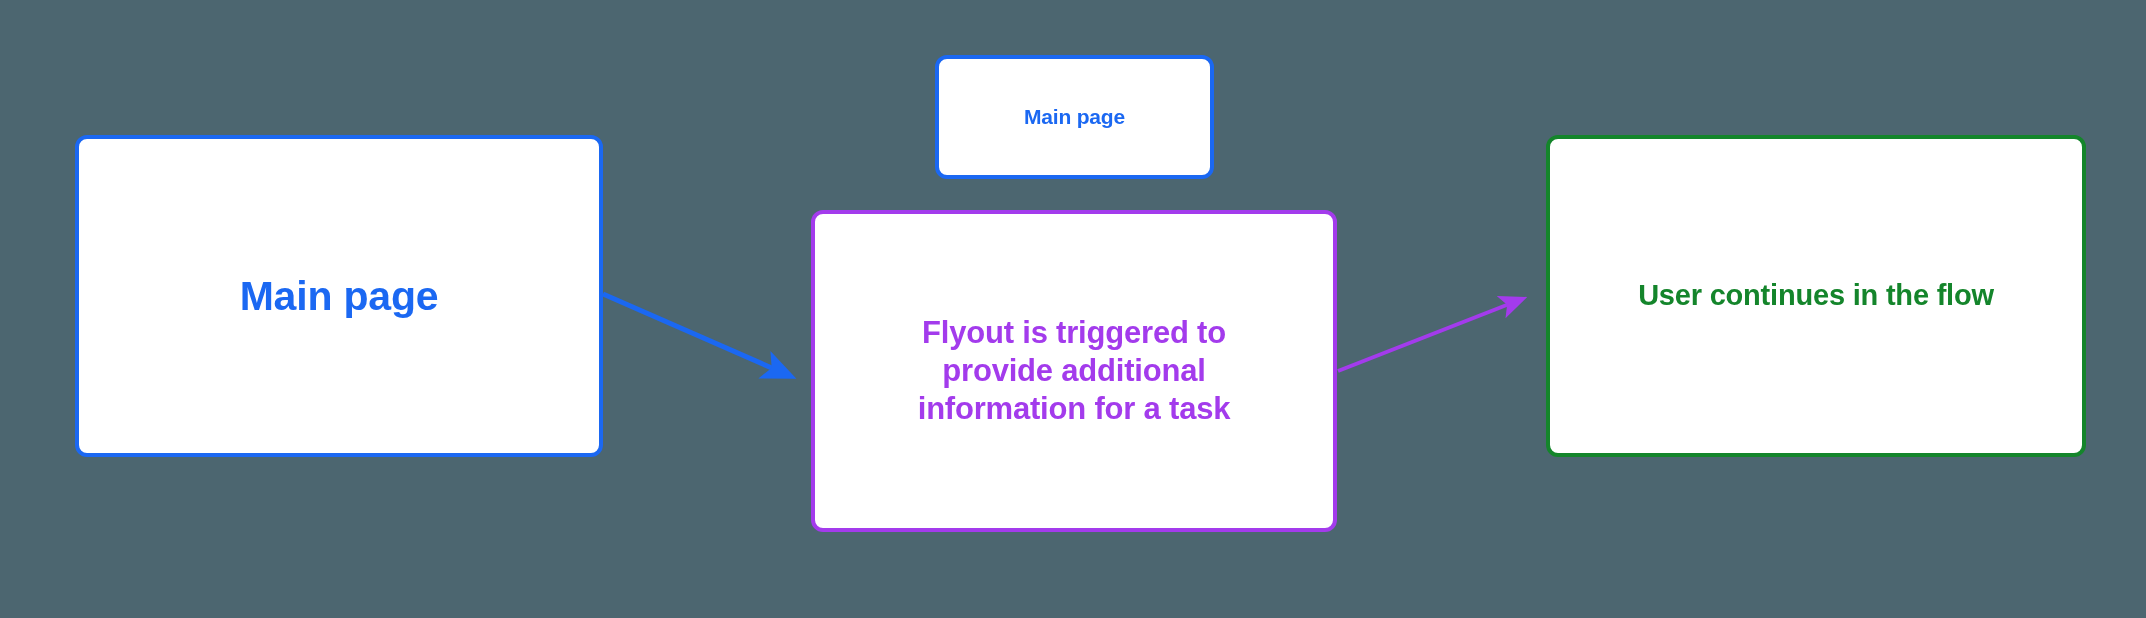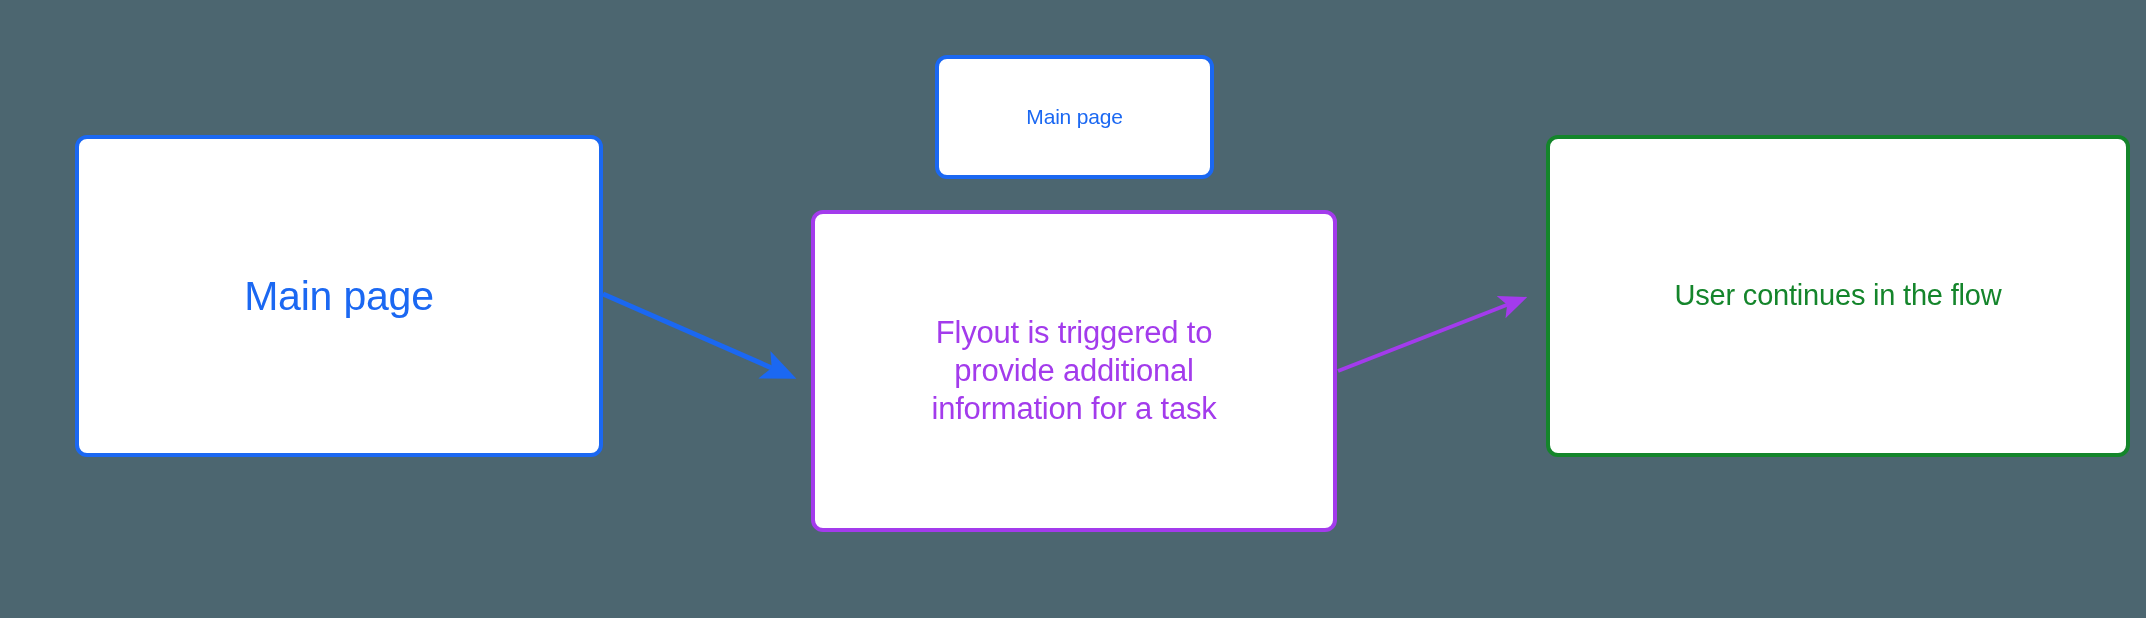--- a/index.html
+++ b/index.html
@@ -24,21 +24,21 @@
     box-sizing: border-box;
     background: #FFFFFF;
     border-style: solid;
     border-radius: 12px;
     display: flex;
     align-items: center;
     justify-content: center;
     text-align: center;
   }
   .node-label {
-    font-weight: 400;
+    font-weight: 700;
     letter-spacing: -0.2px;
     line-height: 1.22;
     white-space: pre-line;
   }
 
   
   #node-main-page {
     left: 75px;
     top: 135px;
     width: 528px;
@@ -77,21 +77,21 @@
   #node-flyout .node-label {
     font-size: 31px;
     color: #A33BEC;
     padding: 0 24px;
   }
 
   
   #node-user-continues {
     left: 1546px;
     top: 135px;
-    width: 584px;
+    width: 540px;
     height: 322px;
     border-width: 4px;
     border-color: #14852B;
   }
   #node-user-continues .node-label {
     font-size: 29px;
     color: #14852B;
   }
 
   

